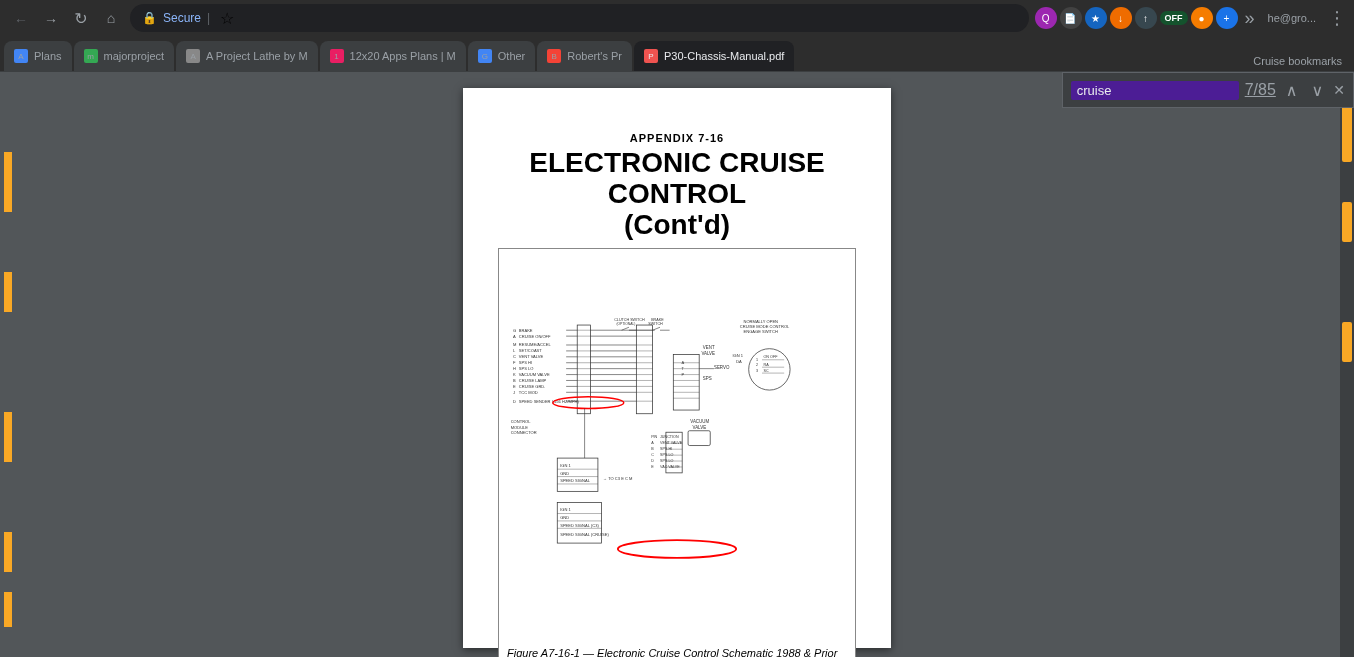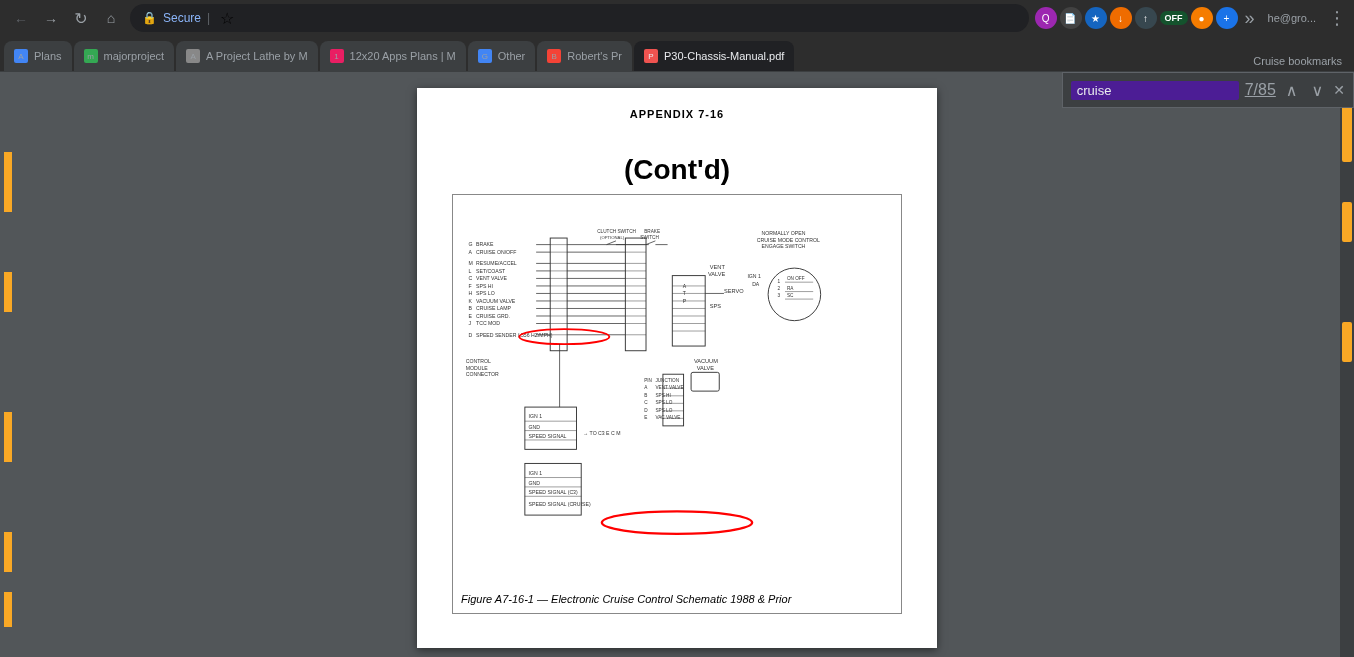--- a/index.html
+++ b/index.html
@@ -115,24 +115,24 @@
       height: calc(657px - 72px);
       display: flex;
       justify-content: center;
       overflow: auto;
       position: relative;
     }
 
     
     .pdf-page {
       background: white;
-      width: 520px;
+      width: 428px;
       min-height: 560px;
       margin: 16px auto;
-      padding: 20px 35px;
+      padding: 44px 35px;
       position: relative;
       box-shadow: 0 2px 8px rgba(0,0,0,0.5);
     }
 
     
     .pdf-appendix {
       text-align: center;
       font-size: 11px;
       font-weight: bold;
       margin-bottom: 4px;
@@ -287,21 +287,21 @@
     <div class="yellow-bookmark" style="top:80px; height:60px;"></div>
     <div class="yellow-bookmark" style="top:200px; height:40px;"></div>
     <div class="yellow-bookmark" style="top:340px; height:50px;"></div>
     <div class="yellow-bookmark" style="top:460px; height:40px;"></div>
     <div class="yellow-bookmark" style="top:520px; height:35px;"></div>
   </div>
 
   <div class="pdf-page">
     <div class="pdf-appendix">APPENDIX 7-16</div>
     <div class="pdf-title">
-      <br>
+      <span>ELECTRONIC CRUISE CONTROL</span><br>
       <span>(Cont'd)</span>
     </div>
 
     <div class="schematic-container">
       
       <svg class="schematic-svg" viewBox="0 0 460 360" xmlns="http://www.w3.org/2000/svg" style="font-family:Arial,sans-serif;">
 
         <text x="8" y="24" font-size="5.5" fill="#333">G</text>
         <text x="8" y="32" font-size="5.5" fill="#333">A</text>
         <text x="8" y="44" font-size="5.5" fill="#333">M</text>

